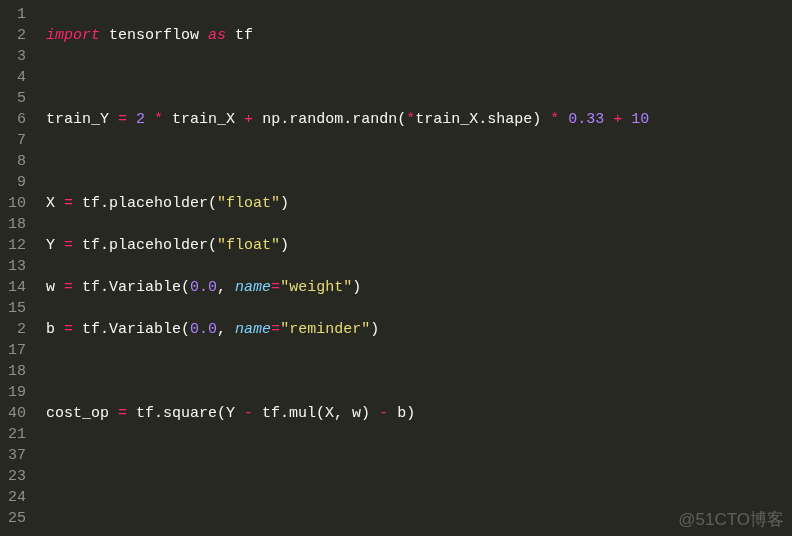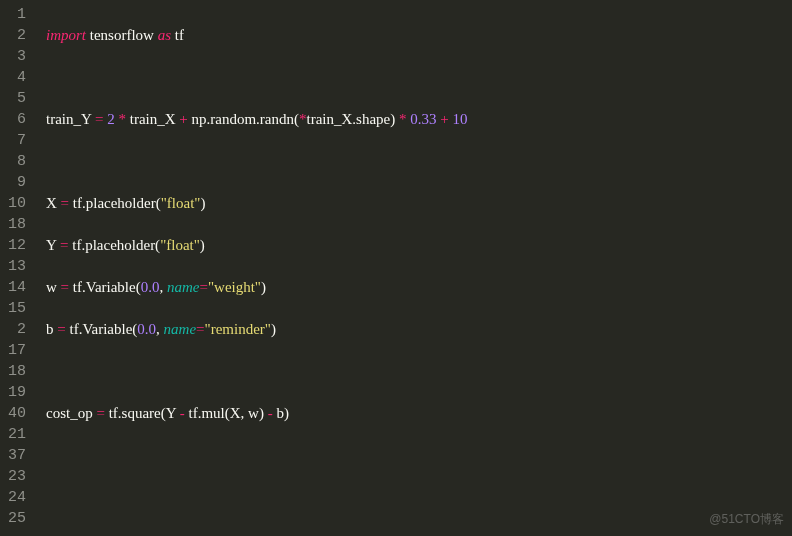--- a/index.html
+++ b/index.html
@@ -27,33 +27,33 @@
     min-width: 34px;
   }
   .gutter .ln { display: block; }
   .code {
     padding: 4px 0 4px 12px;
     white-space: pre;
     color: #f8f8f2;
     flex: 1;
     position: relative;
   }
-  .code .line { display: block; min-height: 21px; font-family: Liberation Serif, serif; }
+  .code .line { display: block; min-height: 21px; }
   .kw   { color: #f92672; font-style: italic; }  
   .kw2  { color: #f92672; }                        
   .str  { color: #e6db74; }                        
   .num  { color: #ae81ff; }                        
-  .arg  { color: #14b8a6; font-style: italic; }                        
+  .arg  { color: #7dd3fc; font-style: italic; }                        
   .watermark {
     position: absolute;
     right: 8px;
     bottom: 6px;
     color: rgba(200,200,200,0.35);
     font-family: sans-serif;
-    font-size: 12px;
+    font-size: 17px;
   }
 </style>
 </head>
 <body>
 
 <div class="editor">
   <div class="gutter">
     <span class="ln">1</span>
     <span class="ln">2</span>
     <span class="ln">3</span>

